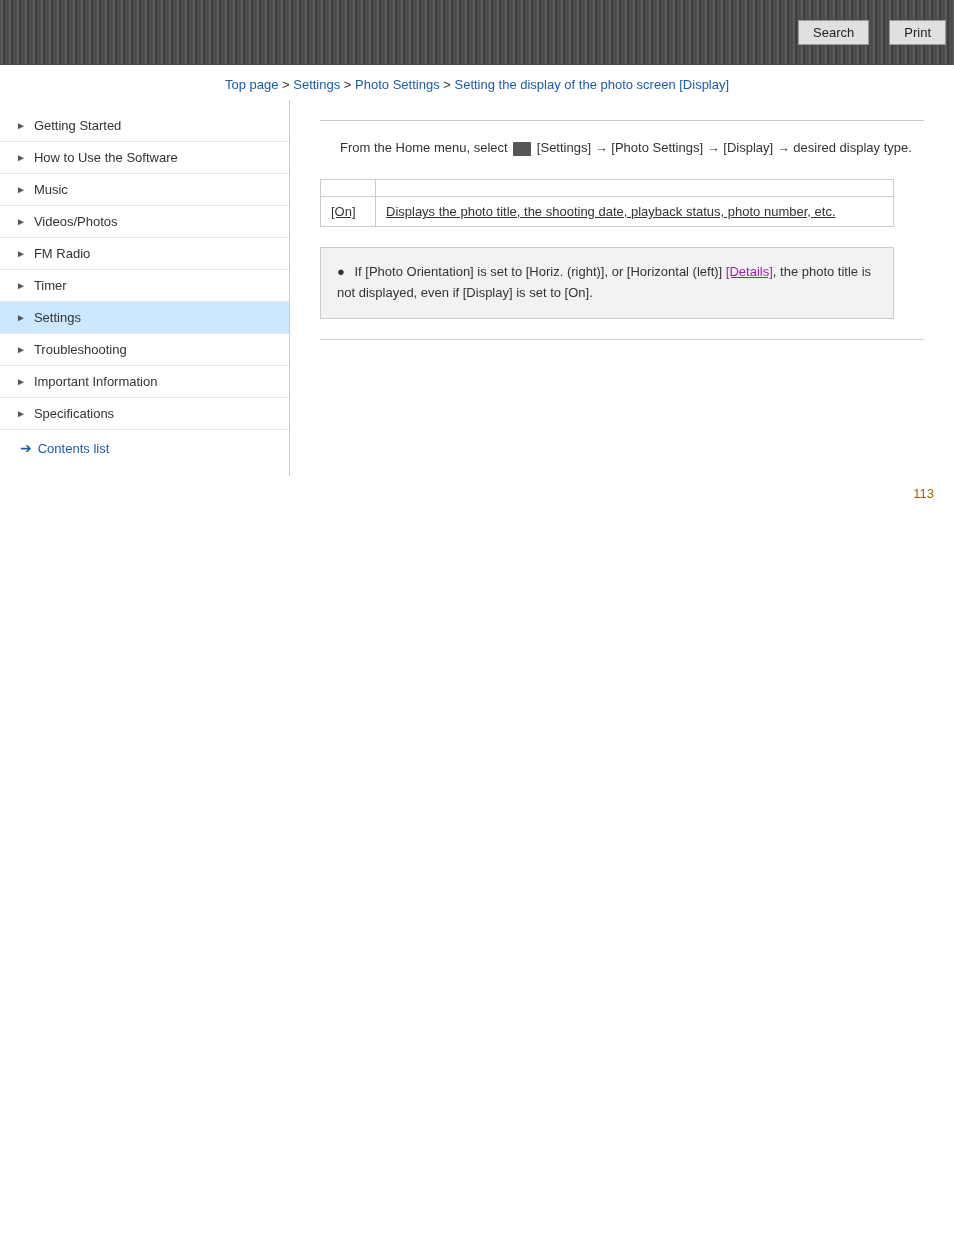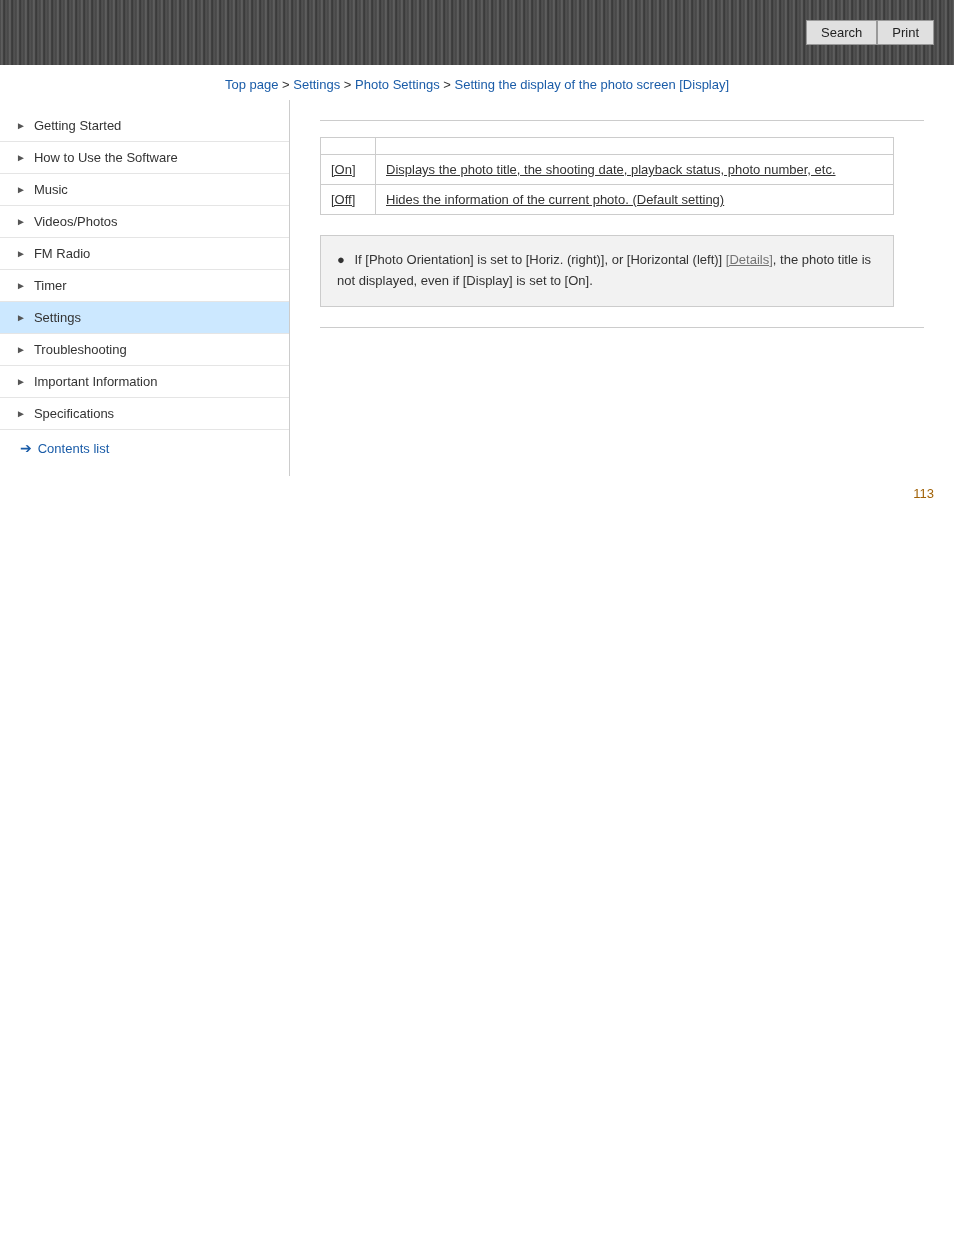--- a/index.html
+++ b/index.html
@@ -5,22 +5,22 @@
     * { box-sizing: border-box; margin: 0; padding: 0; }
     body { font-family: Arial, sans-serif; font-size: 13px; color: #333; background: #fff; width: 954px; min-height: 1235px; }
 
     
     .header {
       background: repeating-linear-gradient(90deg, #444 0px, #666 2px, #333 4px, #555 6px, #444 8px);
       height: 65px;
       display: flex;
       align-items: center;
       justify-content: flex-end;
-      padding-right: 20px;
-      gap: 0;
+      padding-right: 8px;
+      gap: 20px;
     }
     .header-btn {
       background: #e0e0e0;
       border: 1px solid #999;
       padding: 4px 14px;
       font-size: 13px;
       cursor: pointer;
       color: #222;
     }
 
@@ -162,21 +162,21 @@
     }
 
     
     .page-number {
       text-align: right;
       font-size: 13px;
       color: #a16207;
       padding: 10px 20px 0 0;
     }
 
-    .details-link { color: #737373; text-decoration: underline; cursor: pointer; }
+    .details-link { color: #a21caf; text-decoration: underline; cursor: pointer; }
   </style>
 </head>
 <body>
 
 <div class="header">
   <button class="header-btn">Search</button>
   <button class="header-btn">Print</button>
 </div>
 
 <div class="breadcrumb">
@@ -236,35 +236,37 @@
       <span class="arrow-right">➔</span>
       <span>Contents list</span>
     </a>
   </div>
 
   <div class="content">
 
     <hr class="divider">
 
 
+    <div class="instruction-block">
+      <span>From the Home menu, select </span>
+      
+      <span style="display:inline-block;width:18px;height:14px;background:#555;vertical-align:middle;margin:0 2px;border-radius:1px;"></span>
+      <span> [Settings] → [Photo Settings] → [Display] → desired display type.</span>
+    </div>
 
     <table class="settings-table">
       <tbody>
           <tr class="header-row">
         <td class="label-cell"></td>
         <td></td>
       </tr>
       <tr>
         <td class="label-cell">[On]</td>
         <td>Displays the photo title, the shooting date, playback status, photo number, etc.</td>
       </tr>
-      <tr>
-        <td class="label-cell">[Off]</td>
-        <td>Hides the information of the current photo. (Default setting)</td>
-      </tr>
     </tbody>
       </table>
 
     <div class="note-box">
       <span style="margin-right:6px;">●</span>
       <span>If [Photo Orientation] is set to [Horiz. (right)], or [Horizontal (left)] </span><a class="details-link" href="#">[Details]</a><span>, the photo title is not displayed, even if [Display] is set to [On].</span>
     </div>
 
 
     <hr class="divider">

